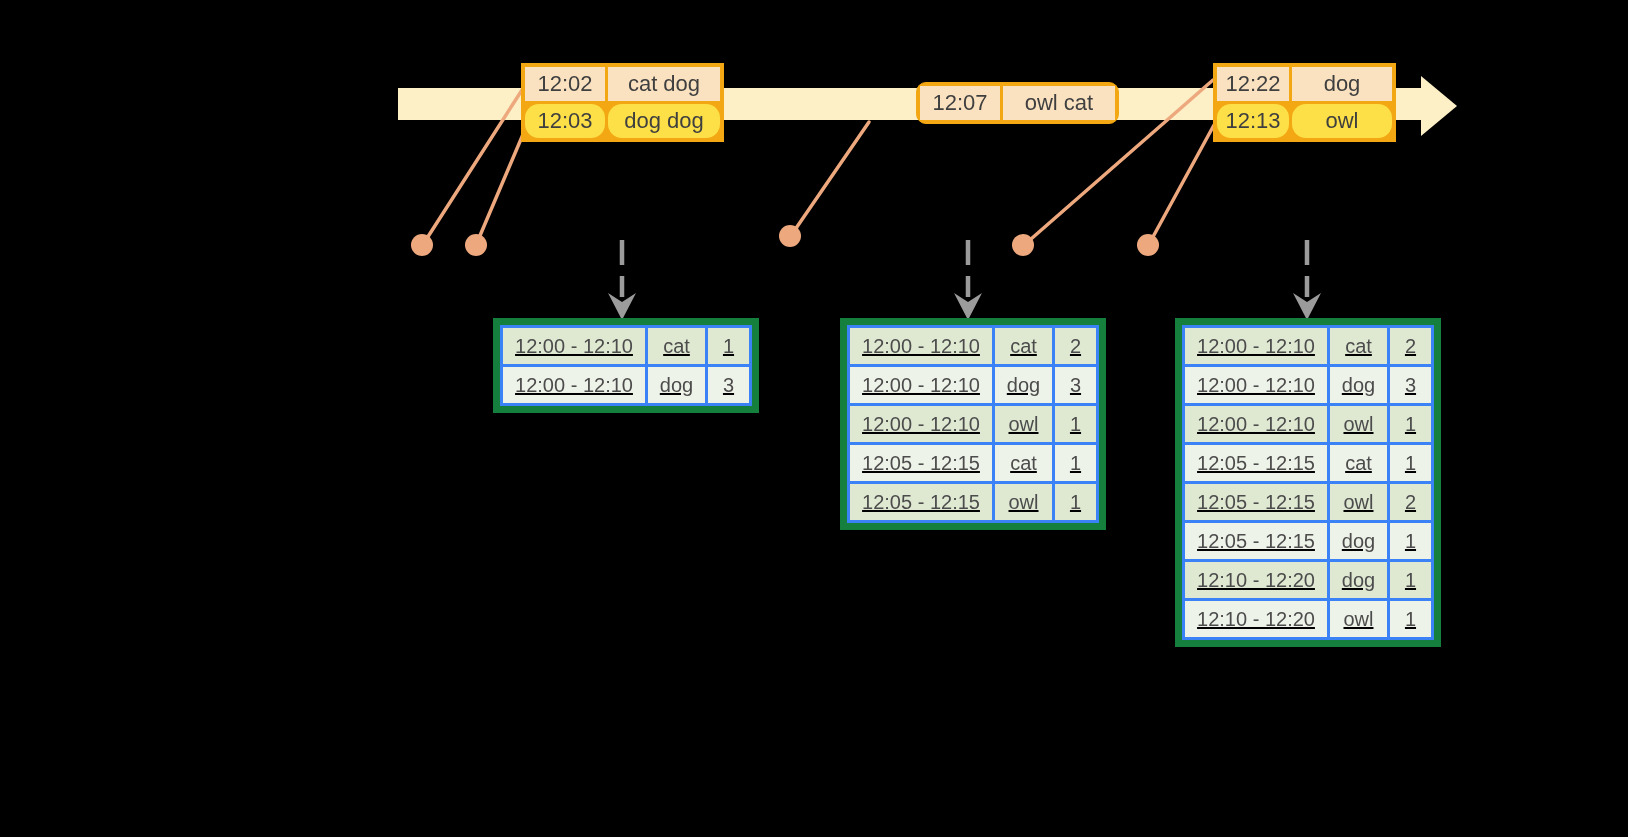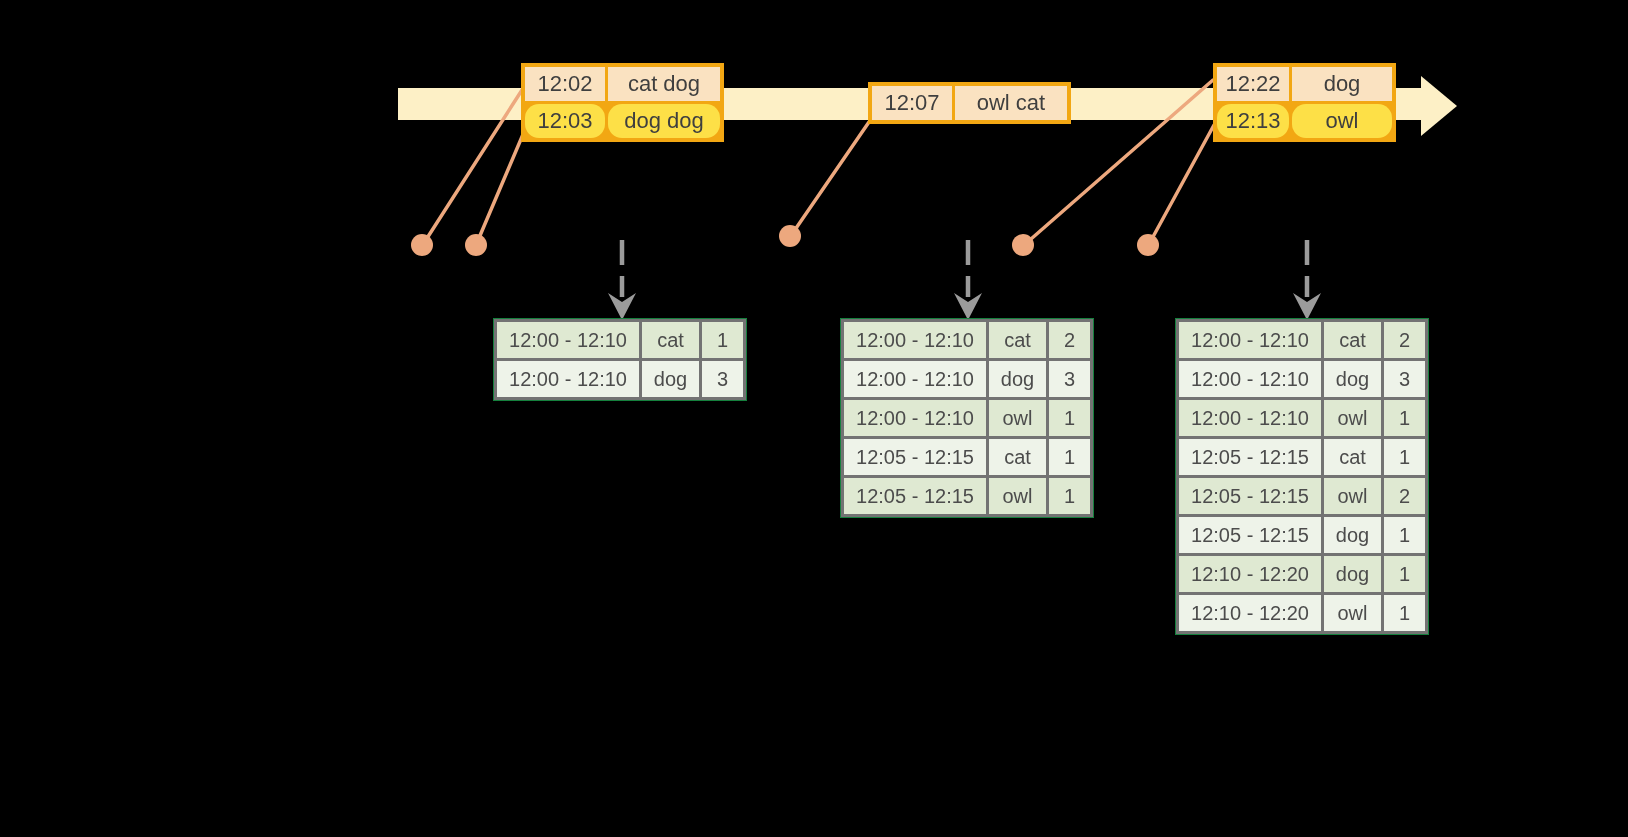--- a/index.html
+++ b/index.html
@@ -36,29 +36,30 @@
     height: 34px;
     padding: 0;
   }
   table.evt td.time  { width: 80px; }
   table.evt td.words { width: 112px; }
   #evt3 td.time  { width: 72px; }
   #evt3 td.words { width: 100px; }
   table.evt tr.dark  td { background: #fae2c1; }
   table.evt tr.light td { background: #fde047; border-radius: 14px; }
   #evt1 { left: 521px;  top: 63px; }
-  #evt2 { left: 868px;  top: 82px; }
+  #evt2 { left: 916px;  top: 82px; border-radius: 10px; }
   #evt3 { left: 1213px; top: 63px; }
   
   table.res {
     position: absolute;
     border-collapse: separate;
     border-spacing: 3px;
-    background: #737373;
-    border: 1px solid #15803d;
+    background: #3b82f6;
+    border: 7px solid #15803d;
+    text-decoration: underline;
   }
   table.res td {
     text-align: center;
     vertical-align: middle;
     font-size: 20px;
     color: #4c4c4c;
     height: 36px;
     padding: 0;
   }
   table.res td.window { width: 142px; }

